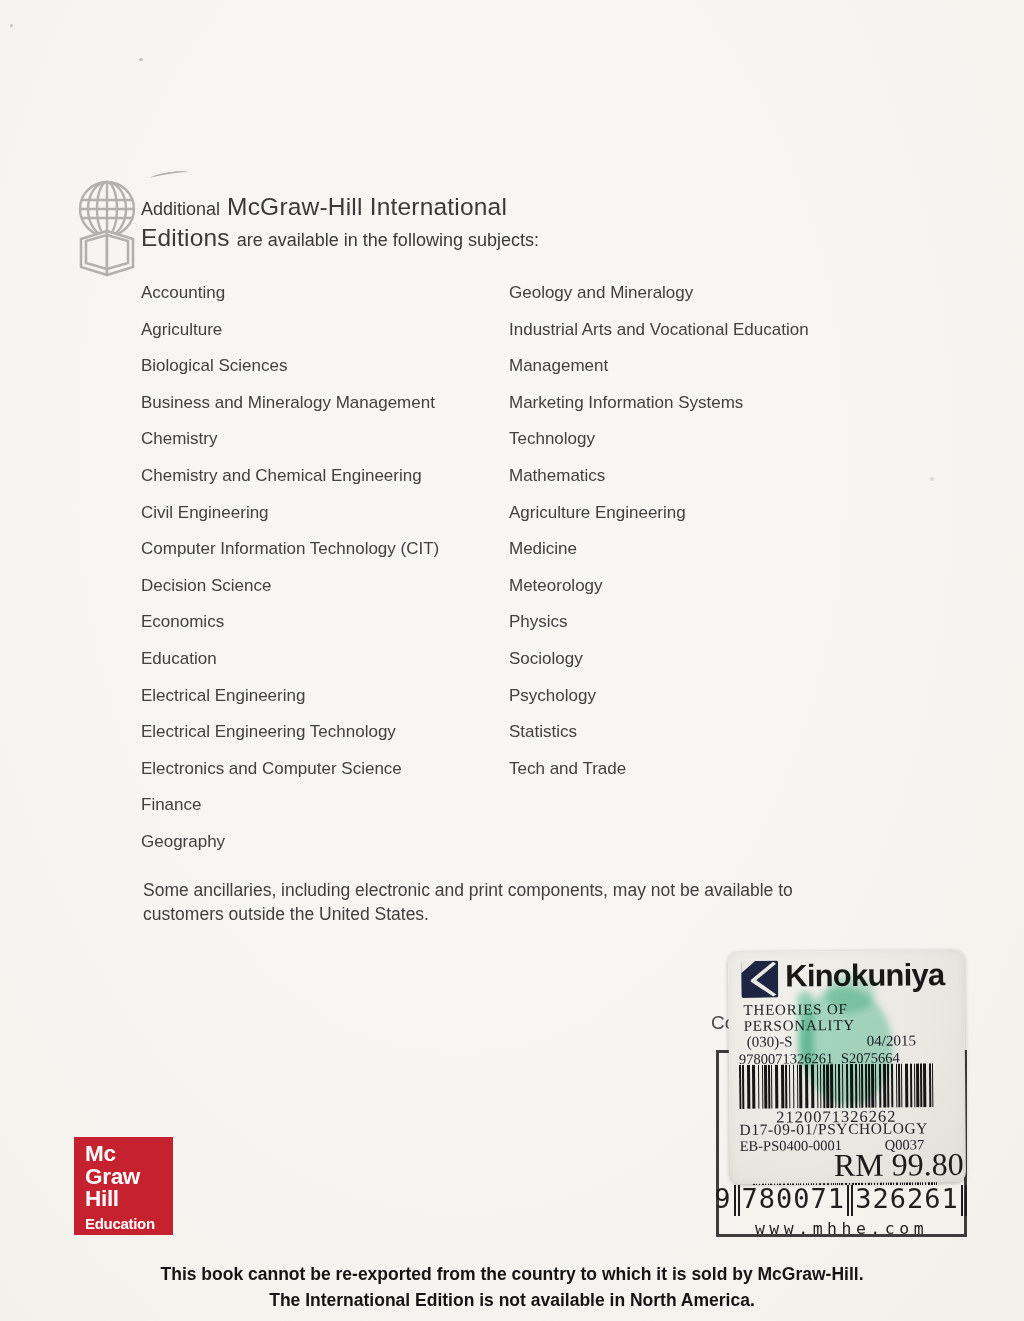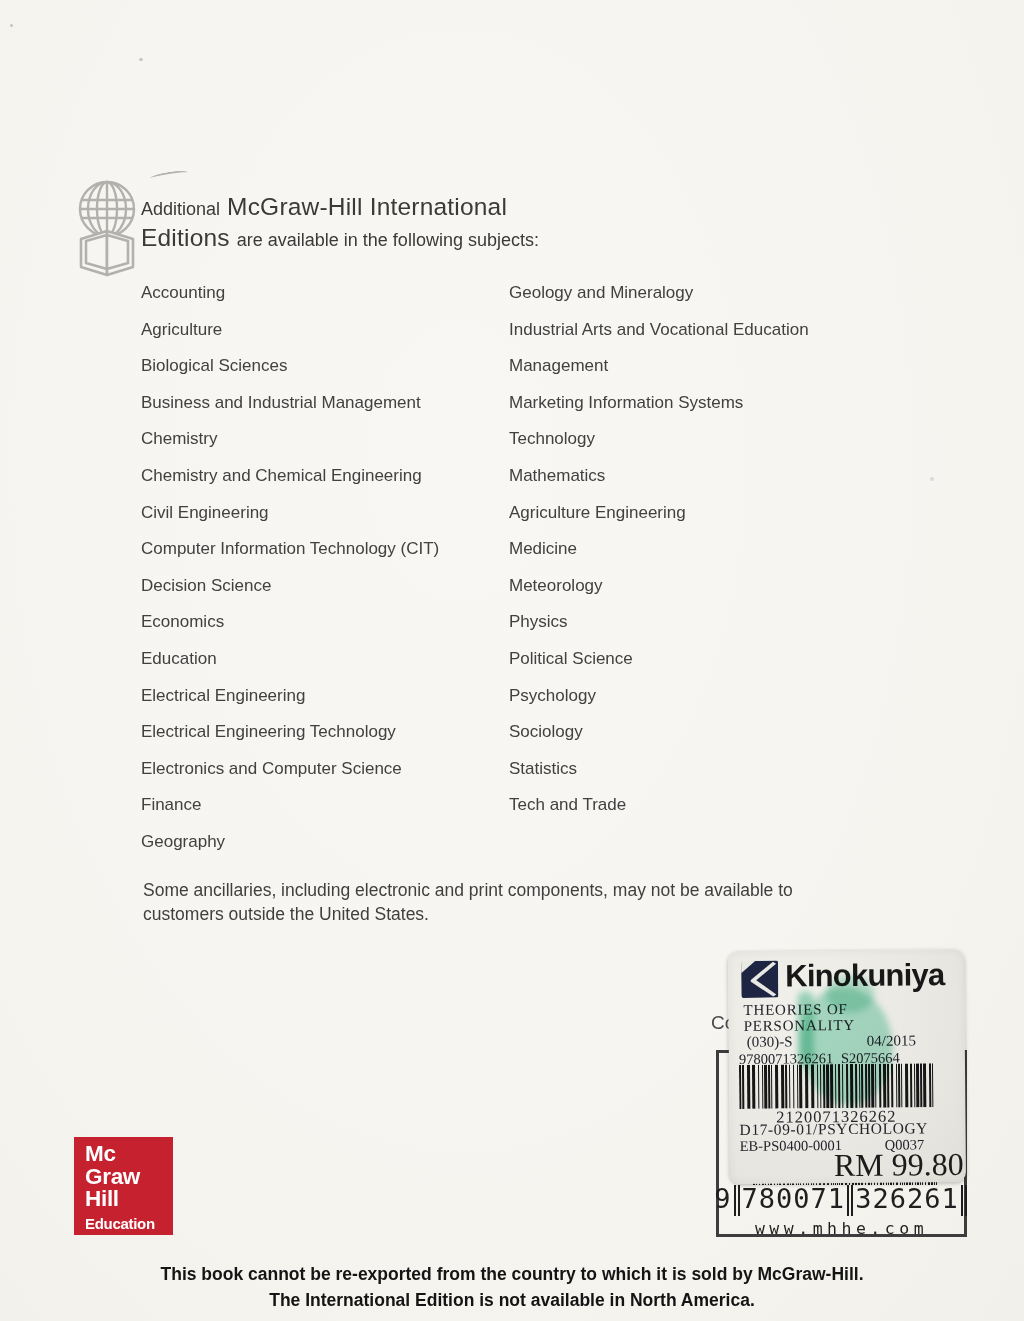--- a/index.html
+++ b/index.html
@@ -125,21 +125,21 @@
     </div>
     <div class="ln">
       <span class="big gap">Editions</span><span class="small">are available in the following subjects:</span>
     </div>
   </div>
 
   <div class="col col-left">
       <div class="item">Accounting</div>
       <div class="item">Agriculture</div>
       <div class="item">Biological Sciences</div>
-      <div class="item">Business and Industrial Management</div>
+      <div class="item">Business and Mineralogy Management</div>
       <div class="item">Chemistry</div>
       <div class="item">Chemistry and Chemical Engineering</div>
       <div class="item">Civil Engineering</div>
       <div class="item">Computer Information Technology (CIT)</div>
       <div class="item">Decision Science</div>
       <div class="item">Economics</div>
       <div class="item">Education</div>
       <div class="item">Electrical Engineering</div>
       <div class="item">Electrical Engineering Technology</div>
       <div class="item">Electronics and Computer Science</div>
@@ -150,23 +150,22 @@
       <div class="item">Geology and Mineralogy</div>
       <div class="item">Industrial Arts and Vocational Education</div>
       <div class="item">Management</div>
       <div class="item">Marketing Information Systems</div>
       <div class="item">Technology</div>
       <div class="item">Mathematics</div>
       <div class="item">Agriculture Engineering</div>
       <div class="item">Medicine</div>
       <div class="item">Meteorology</div>
       <div class="item">Physics</div>
-      <div class="item">Political Science</div>
+      <div class="item">Sociology</div>
       <div class="item">Psychology</div>
-      <div class="item">Sociology</div>
       <div class="item">Statistics</div>
       <div class="item">Tech and Trade</div>
     </div>
 
   <p class="ancillaries">Some ancillaries, including electronic and print components, may not be available to customers outside the United States.</p>
 
   <div class="frag">Co</div>
 
   <div class="isbn-box">
     <div class="ean">

